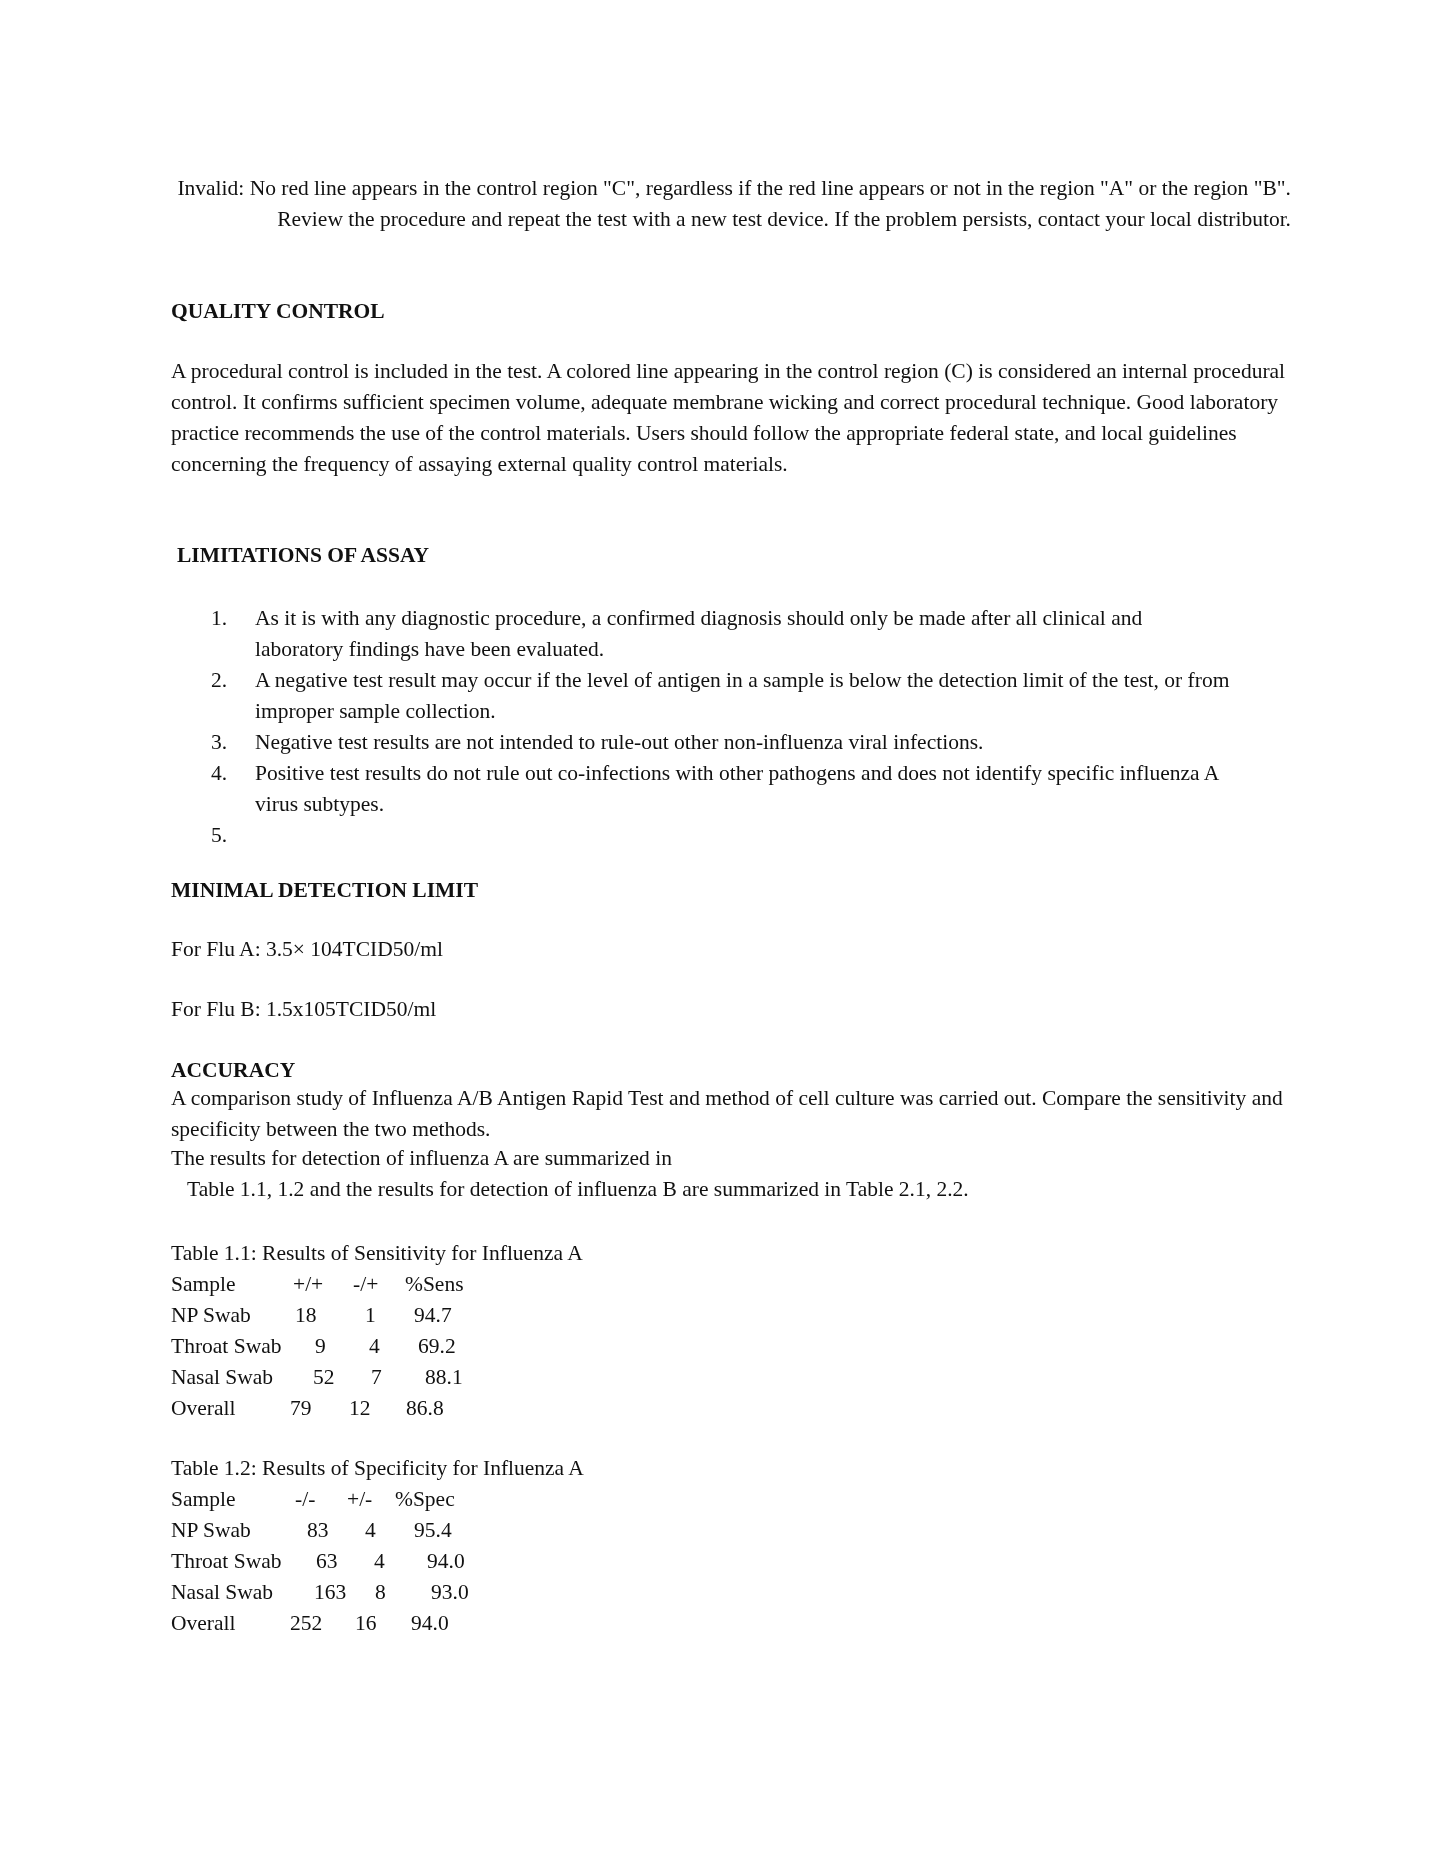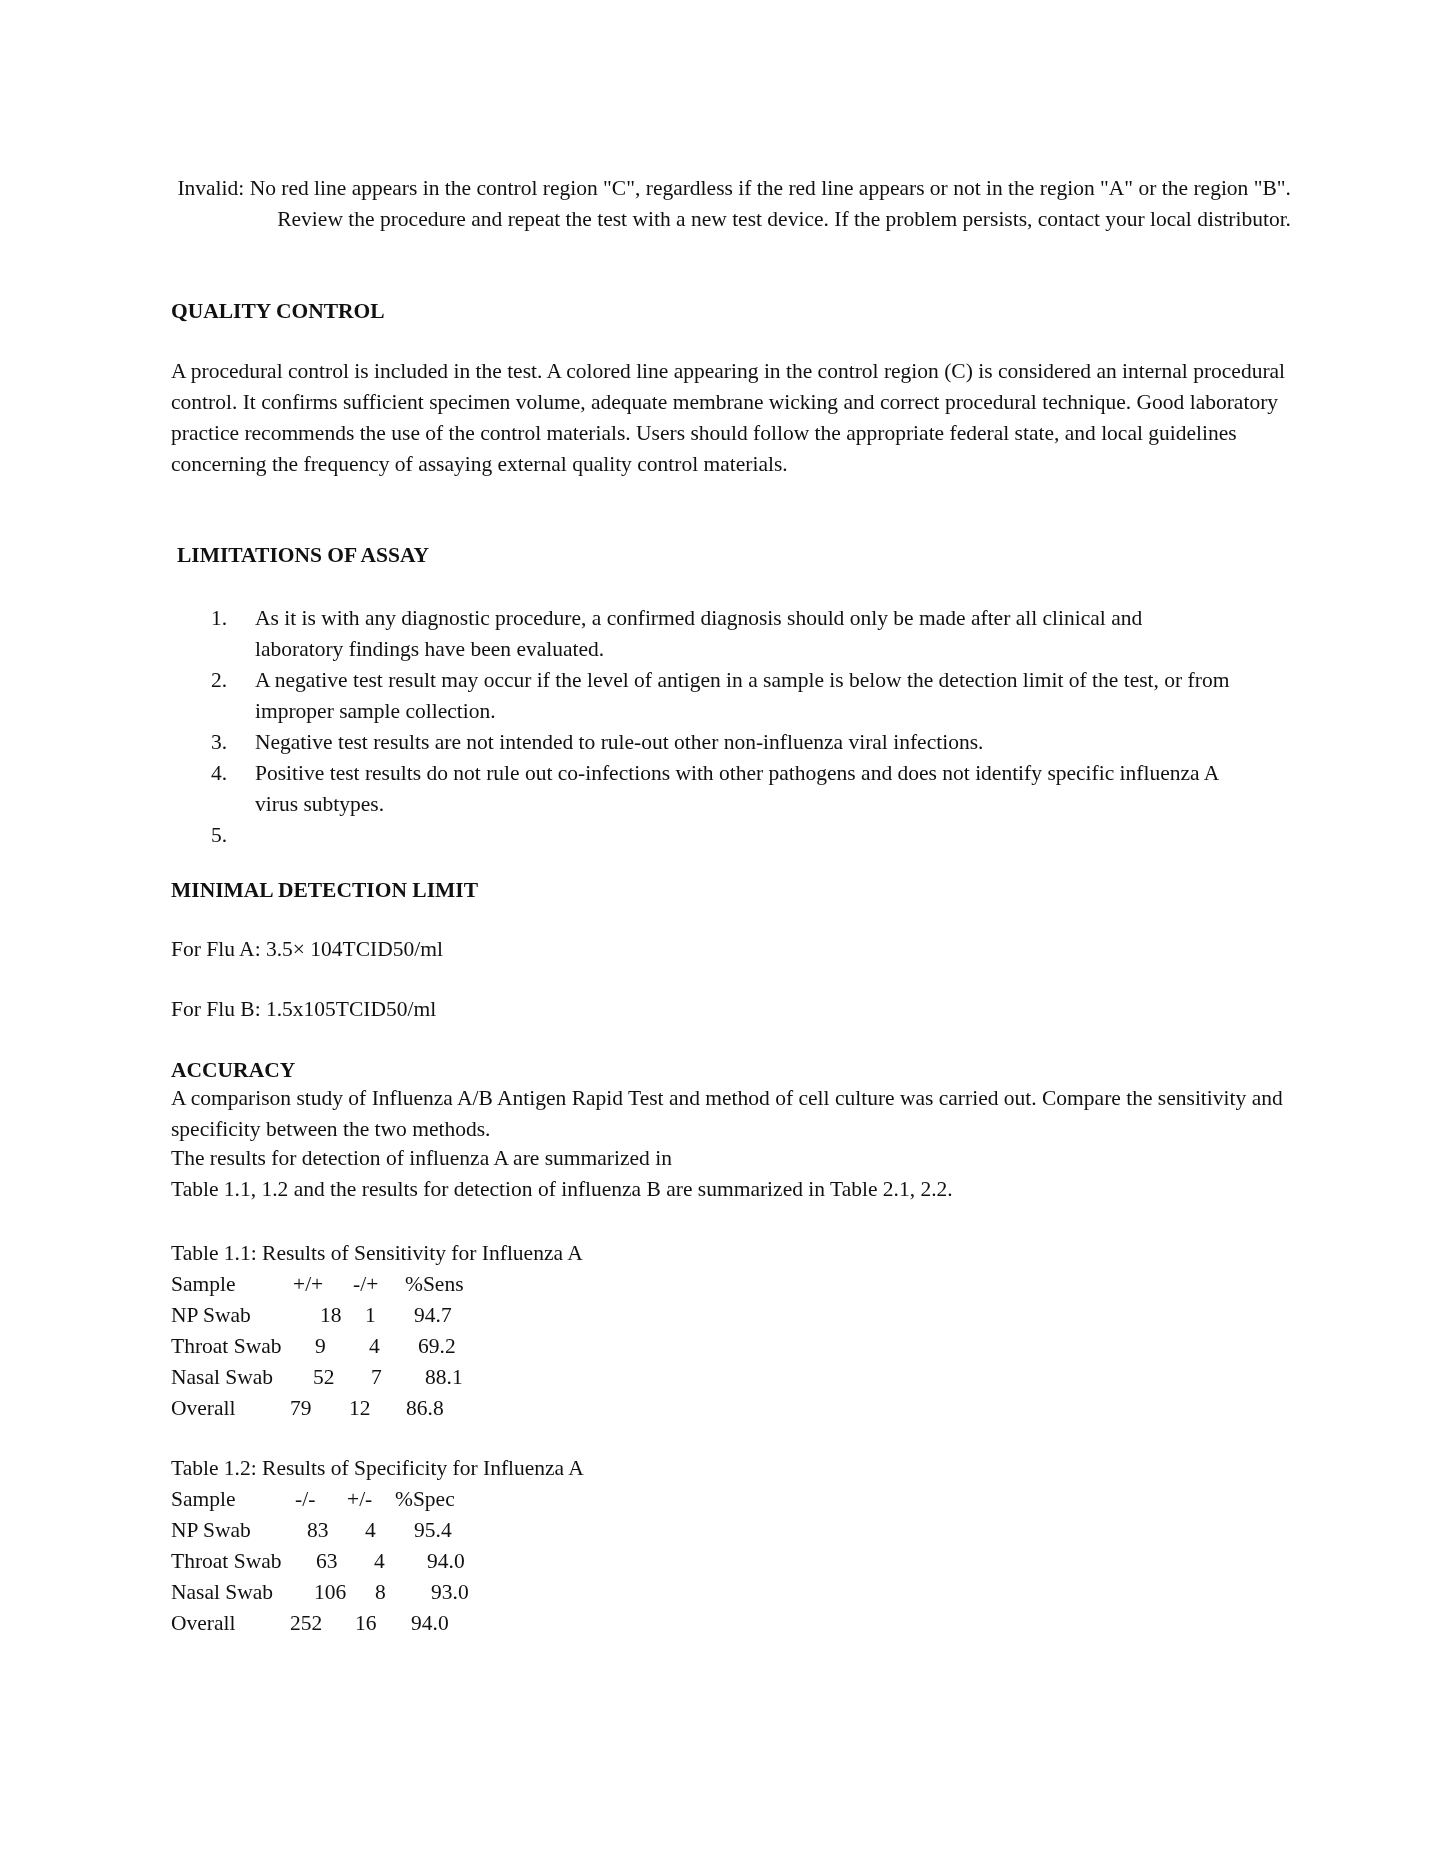--- a/index.html
+++ b/index.html
@@ -40,35 +40,35 @@
     <li><span class="num">5.</span></li>
   </ol>
 
   <div class="abs heading" style="top:878px;text-align:right;">MINIMAL DETECTION LIMIT</div>
   <div class="abs" style="top:937px;">For Flu A: 3.5× 104TCID50/ml</div>
   <div class="abs" style="top:997px;">For Flu B: 1.5x105TCID50/ml</div>
 
   <div class="abs heading" style="top:1058px;">ACCURACY</div>
   <p class="abs para" style="top:1083px;">A comparison study of Influenza A/B Antigen Rapid Test and method of cell culture was carried out. Compare the sensitivity and specificity between the two methods.</p>
   <div class="abs" style="top:1146px;">The results for detection of influenza A are summarized in</div>
-  <div class="abs" style="top:1177px;">Table 1.1, 1.2 and the results for detection of influenza B are summarized in Table 2.1, 2.2.</div>
+  <div class="abs" style="top:1177px;margin-left:16px;">Table 1.1, 1.2 and the results for detection of influenza B are summarized in Table 2.1, 2.2.</div>
 
   <div class="tbl" style="top:1238px; left:0;">
     <div class="row">
         <span class="cell" style="left:0">Table 1.1: Results of Sensitivity for Influenza A</span>
       </div>
     <div class="row">
       <span class="cell" style="left:0">Sample</span>
       <span class="cell" style="left:122px">+/+</span>
       <span class="cell" style="left:182px">-/+</span>
       <span class="cell" style="left:234px">%Sens</span>
     </div>
     <div class="row">
       <span class="cell" style="left:0">NP Swab</span>
-      <span class="cell" style="left:149px">18</span>
+      <span class="cell" style="left:124px">18</span>
       <span class="cell" style="left:194px">1</span>
       <span class="cell" style="left:243px">94.7</span>
     </div>
     <div class="row">
       <span class="cell" style="left:0">Throat Swab</span>
       <span class="cell" style="left:144px">9</span>
       <span class="cell" style="left:198px">4</span>
       <span class="cell" style="left:247px">69.2</span>
     </div>
     <div class="row">
@@ -102,21 +102,21 @@
       <span class="cell" style="left:243px">95.4</span>
     </div>
     <div class="row">
       <span class="cell" style="left:0">Throat Swab</span>
       <span class="cell" style="left:145px">63</span>
       <span class="cell" style="left:203px">4</span>
       <span class="cell" style="left:256px">94.0</span>
     </div>
     <div class="row">
       <span class="cell" style="left:0">Nasal Swab</span>
-      <span class="cell" style="left:143px">106</span>
+      <span class="cell" style="left:143px">163</span>
       <span class="cell" style="left:204px">8</span>
       <span class="cell" style="left:260px">93.0</span>
     </div>
     <div class="row">
       <span class="cell" style="left:0">Overall</span>
       <span class="cell" style="left:119px">252</span>
       <span class="cell" style="left:184px">16</span>
       <span class="cell" style="left:240px">94.0</span>
     </div>
   </div>

